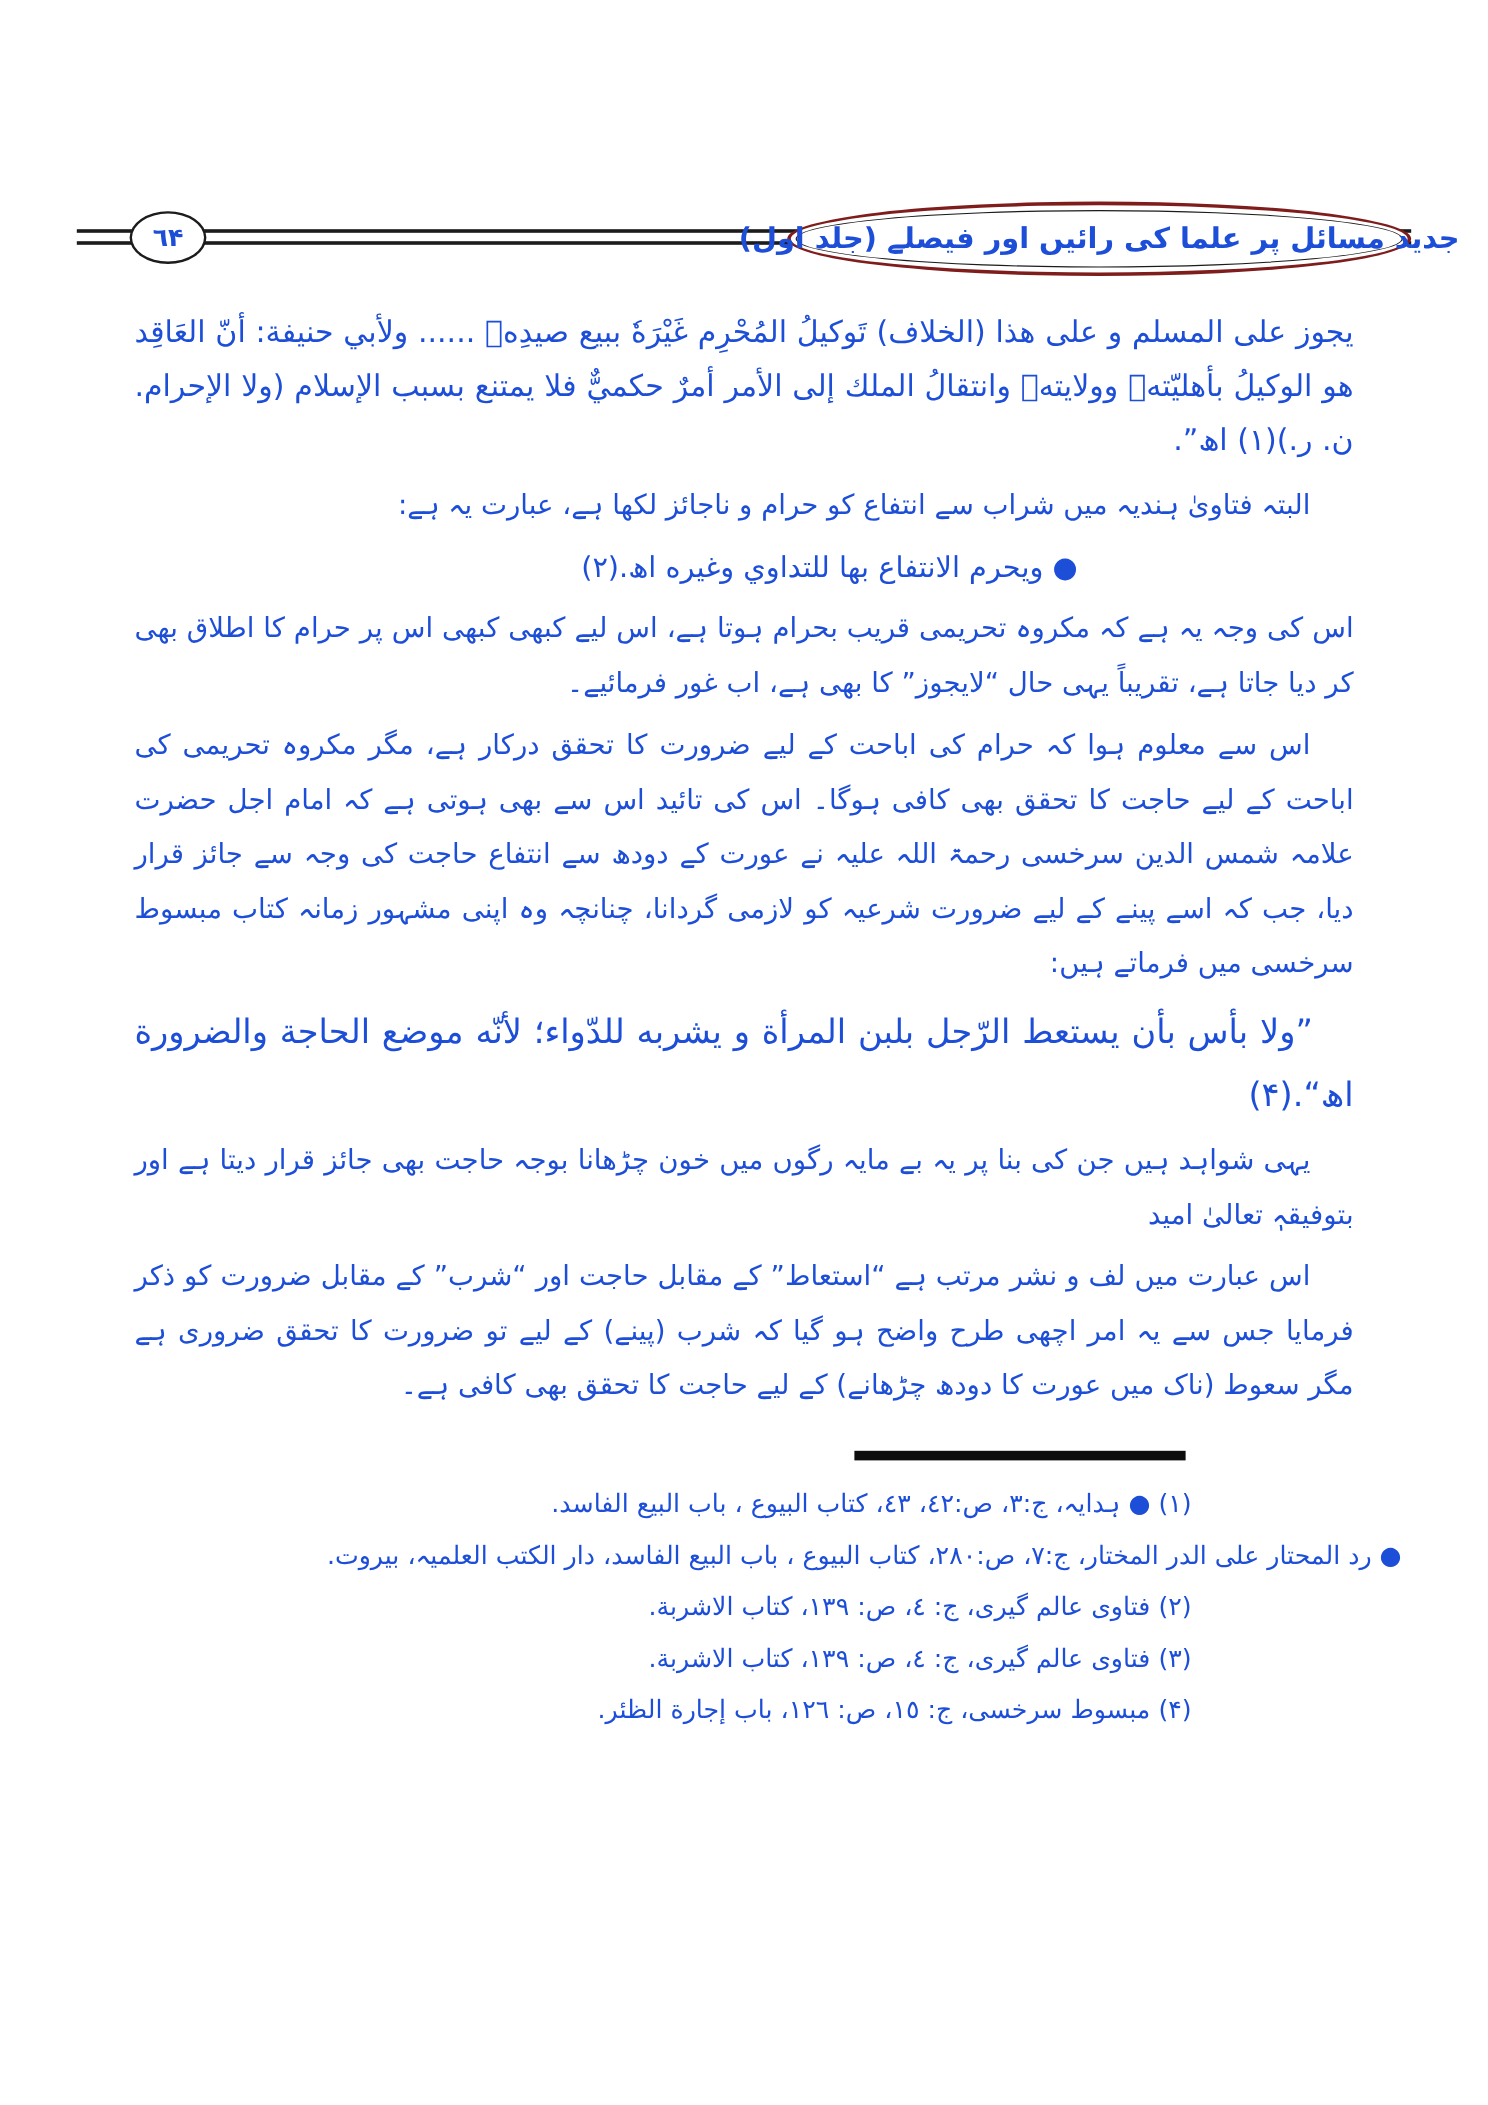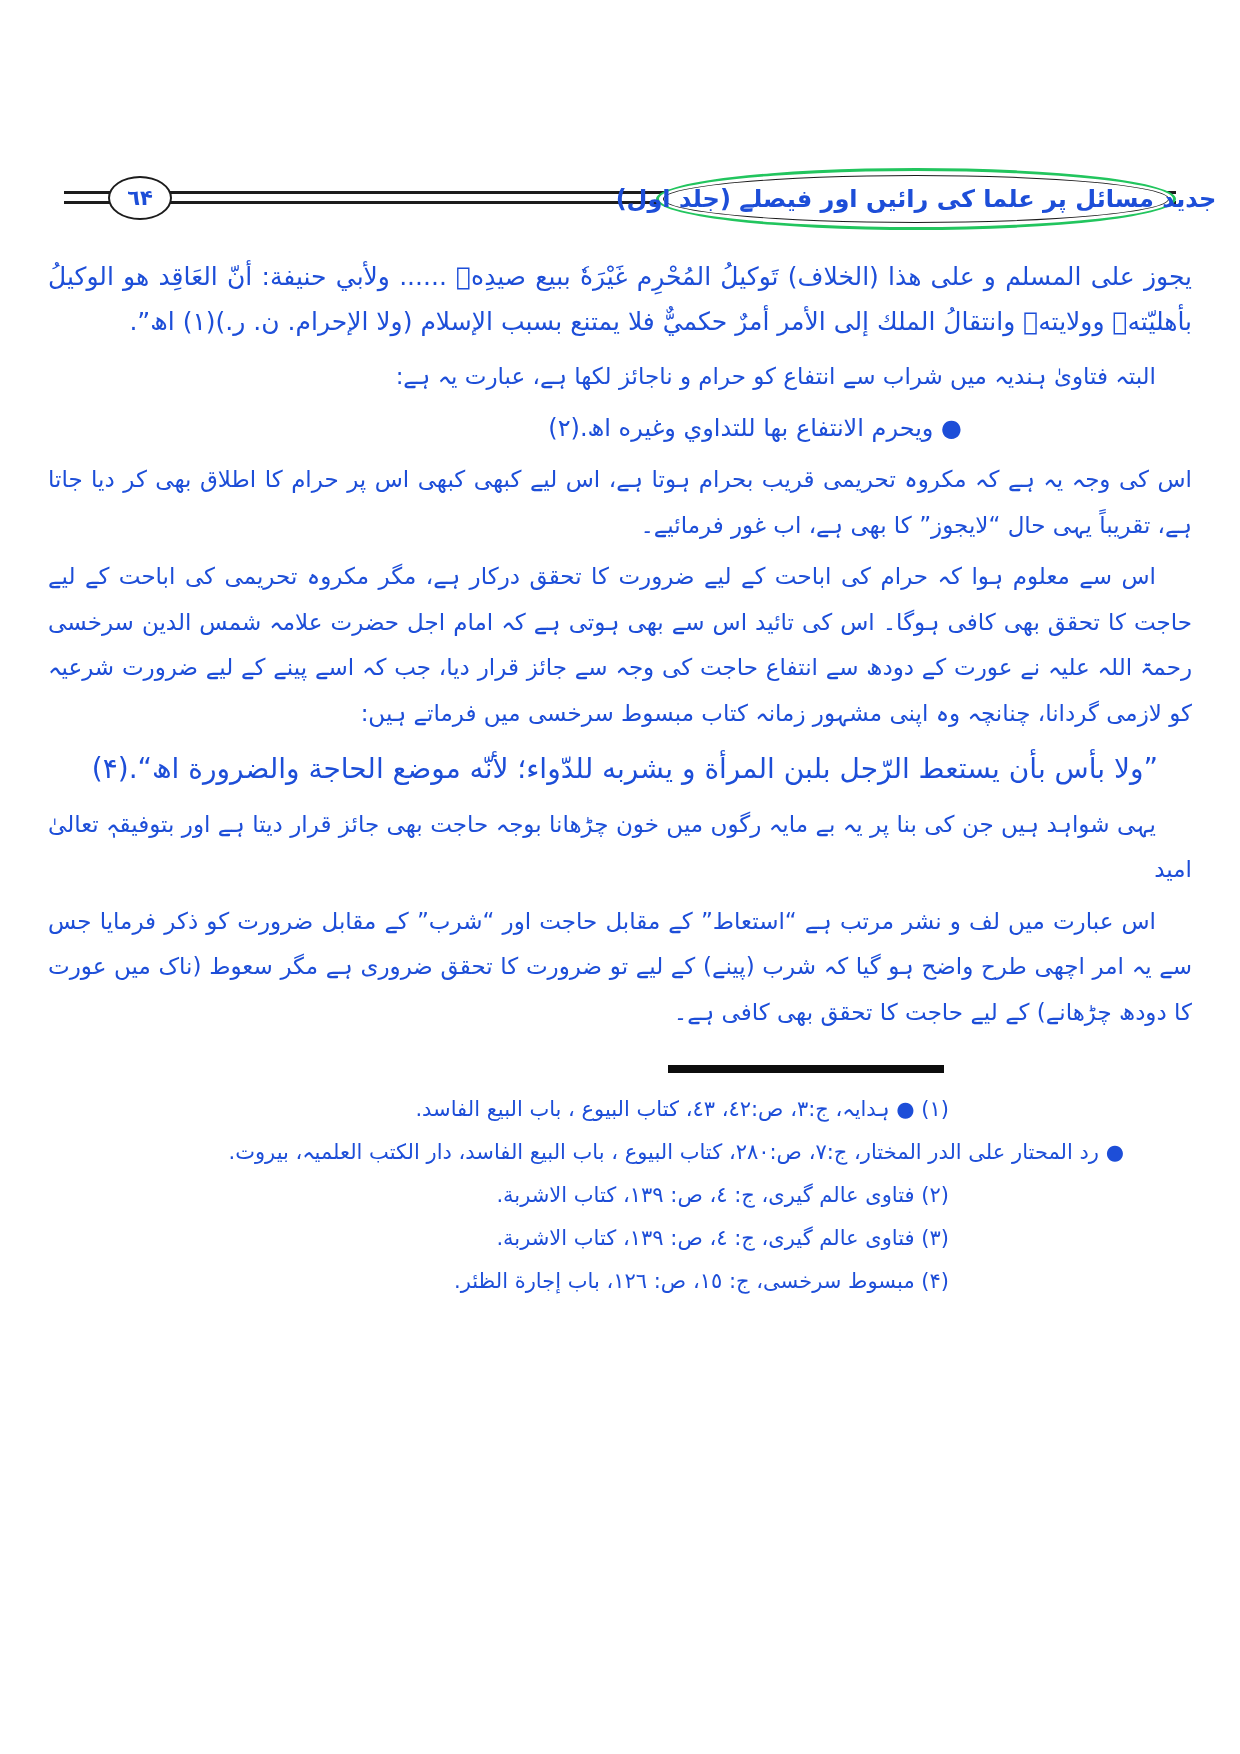--- a/index.html
+++ b/index.html
@@ -16,40 +16,40 @@
     border-top:3px solid #1c1c1c;border-bottom:3px solid #1c1c1c;
   }
   .page-num{
     position:absolute;left:44px;top:8px;width:60px;height:40px;
     background:#fff;border:2.5px solid #1c1c1c;border-radius:50%;
     display:flex;align-items:center;justify-content:center;
     font-size:21px;font-weight:bold;z-index:2;direction:rtl;
   }
   .title-frame{
     position:absolute;right:0;top:0;width:514px;height:56px;
-    background:#fff;border:3px solid #22c55e;border-radius:50%;
+    background:#fff;border:3px solid #7f1d1d;border-radius:50%;
     display:flex;align-items:center;justify-content:center;
     z-index:2;font-weight:bold;font-size:24px;direction:rtl;white-space:nowrap;
   }
   .title-frame::before{
     content:"";position:absolute;inset:4px;border:1.5px solid #1c1c1c;border-radius:50%;
   }
   .title-frame span{position:relative;z-index:1;padding:0 18px;}
   
   .body{
-    padding:0 48px;direction:rtl;text-align:justify;
+    padding:0 112px;direction:rtl;text-align:justify;
     font-size:23px;line-height:1.98;margin-top:16px;
   }
   .body p{margin:0 0 6px 0;}
   .arabic{font-size:25px;line-height:1.8;margin-bottom:10px !important;}
   .indent{text-indent:36px;}
   .bullet{text-indent:230px;line-height:1.9;font-size:24px;}
   .arabic-quote{font-size:28px;line-height:1.9;text-indent:34px;}
   
-  .footnotes{padding:0 116px;direction:rtl;font-size:21px;line-height:1.95;}
+  .footnotes{padding:0 72px;direction:rtl;font-size:21px;line-height:1.95;}
   .fn-sep{height:8px;background:#0d0d0d;width:276px;margin:30px 180px 16px auto;}
   .fn{margin:0 175px 2px 0;text-align:right;}
   .fn-wide{
     margin:0 0 2px 0;padding-right:175px;text-indent:-175px;text-align:justify;
   }
 </style>
 </head>
 <body>
 
 <div class="page">

